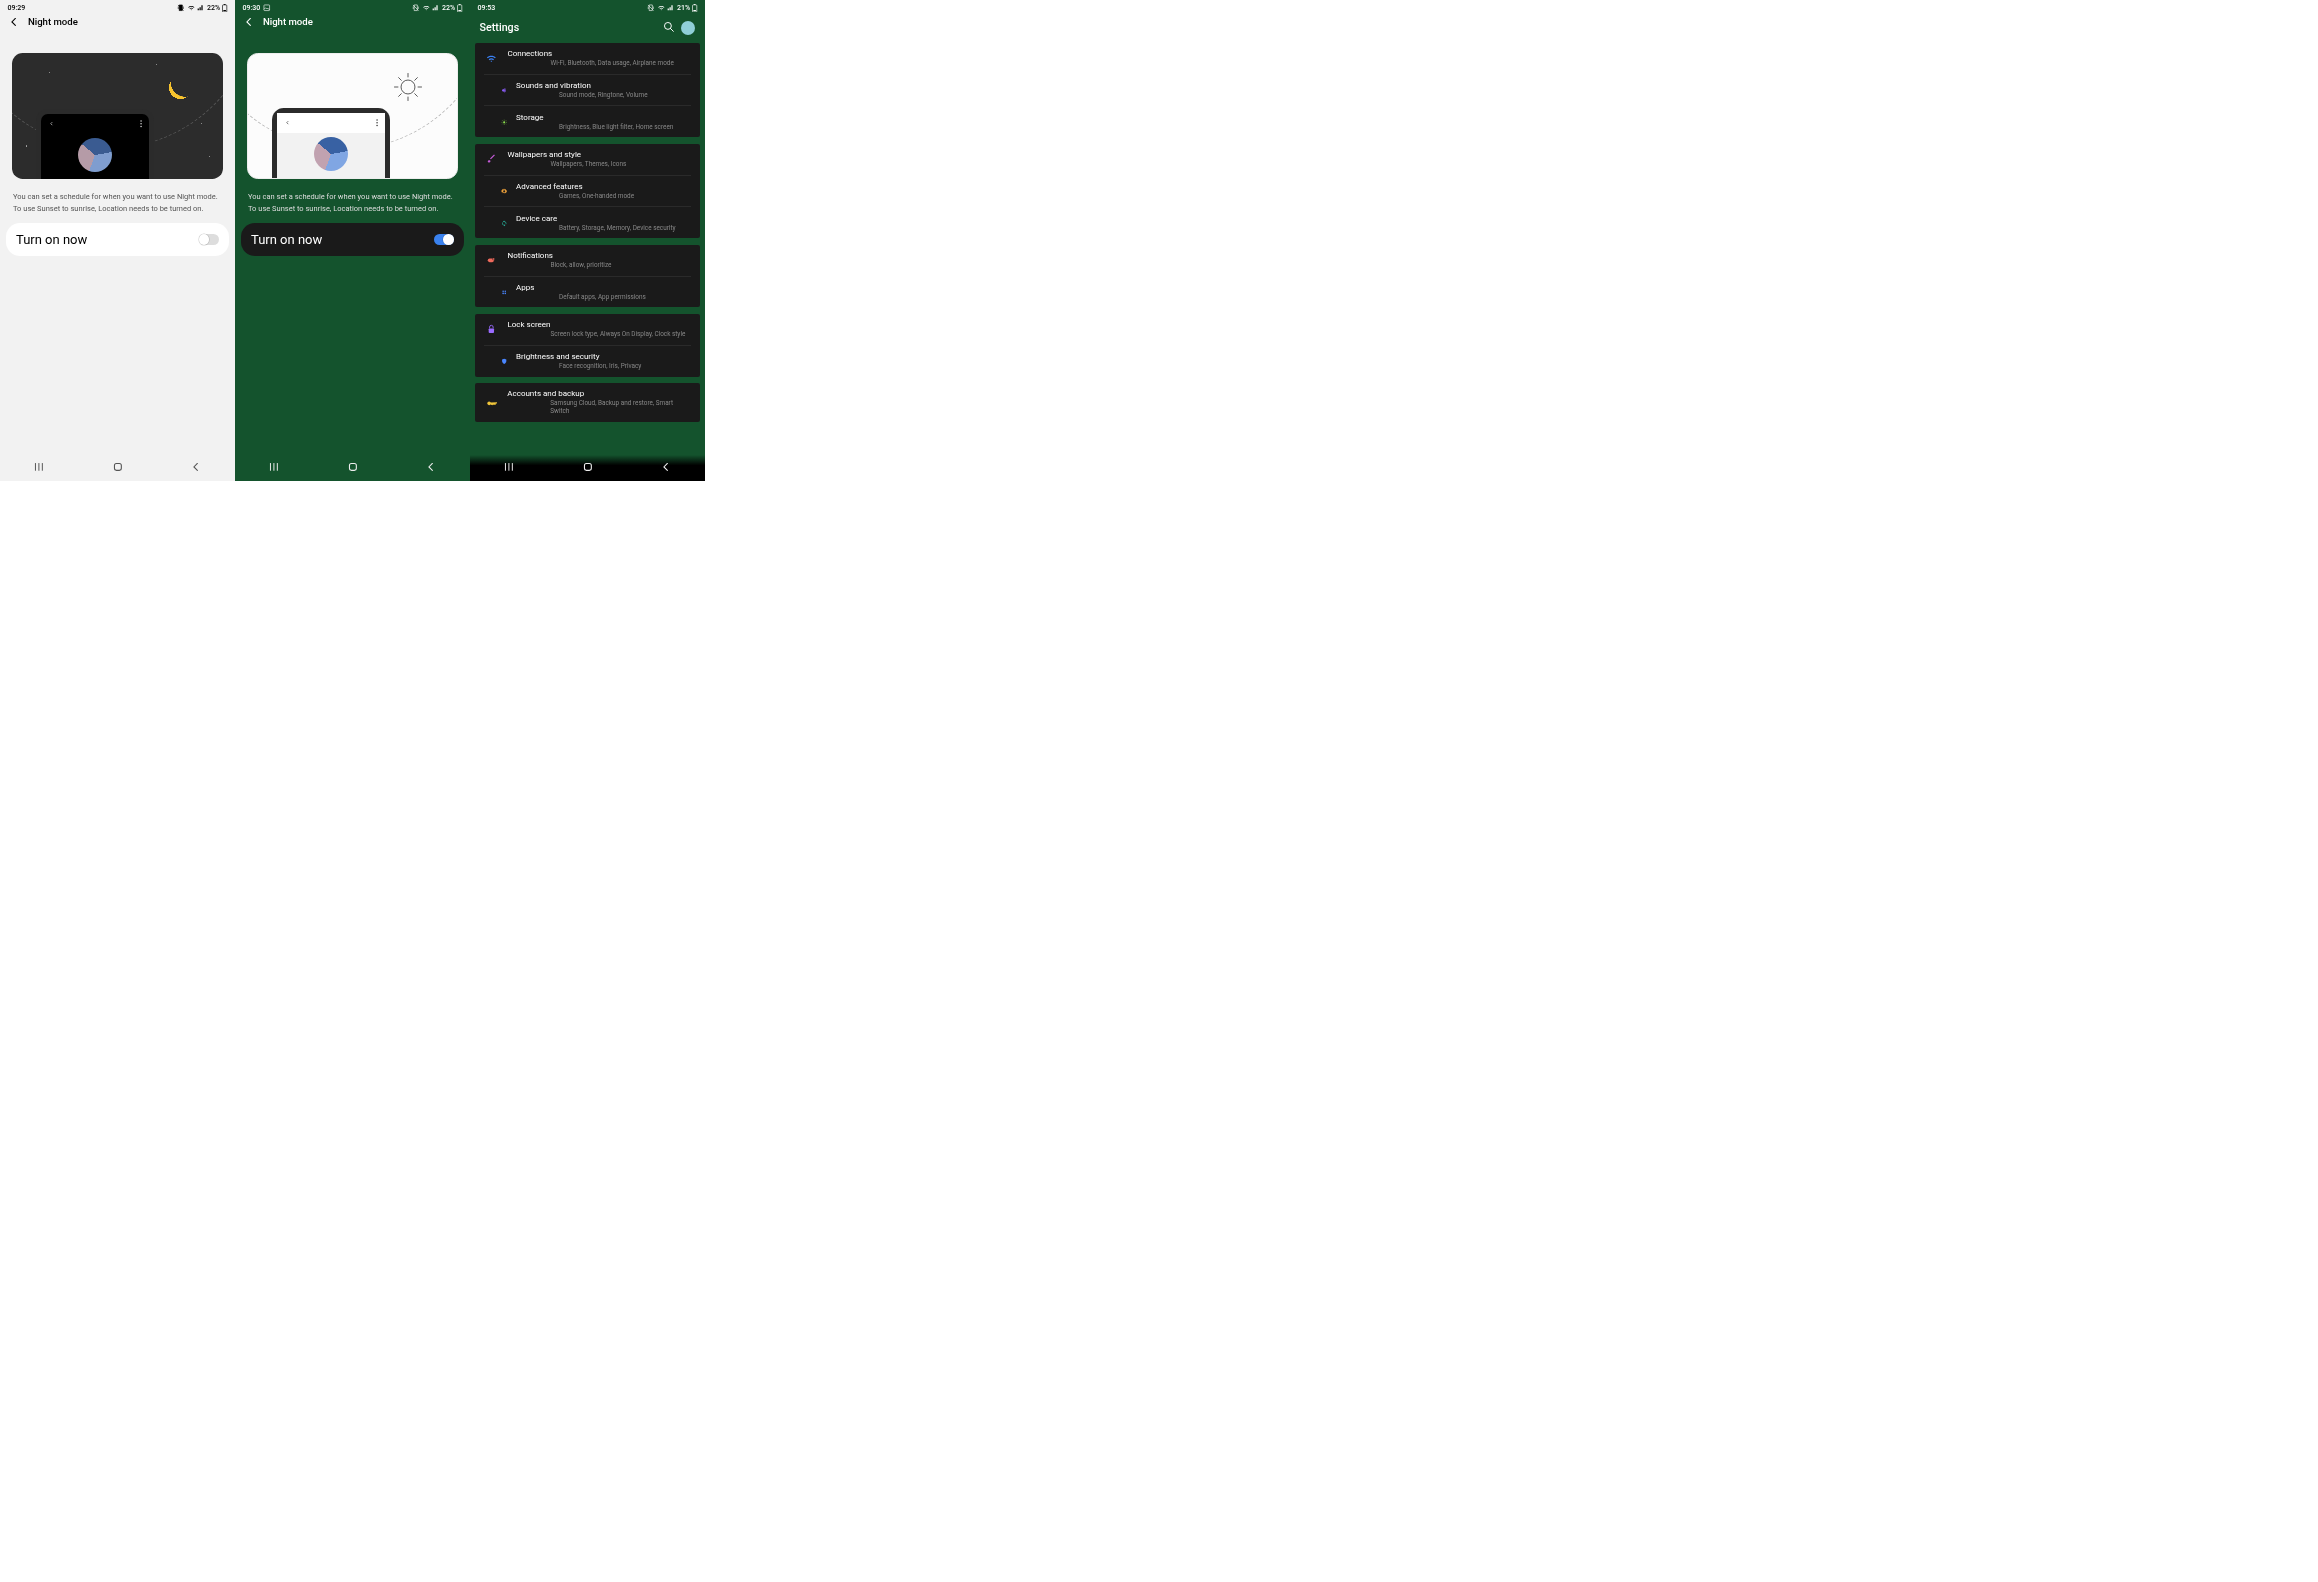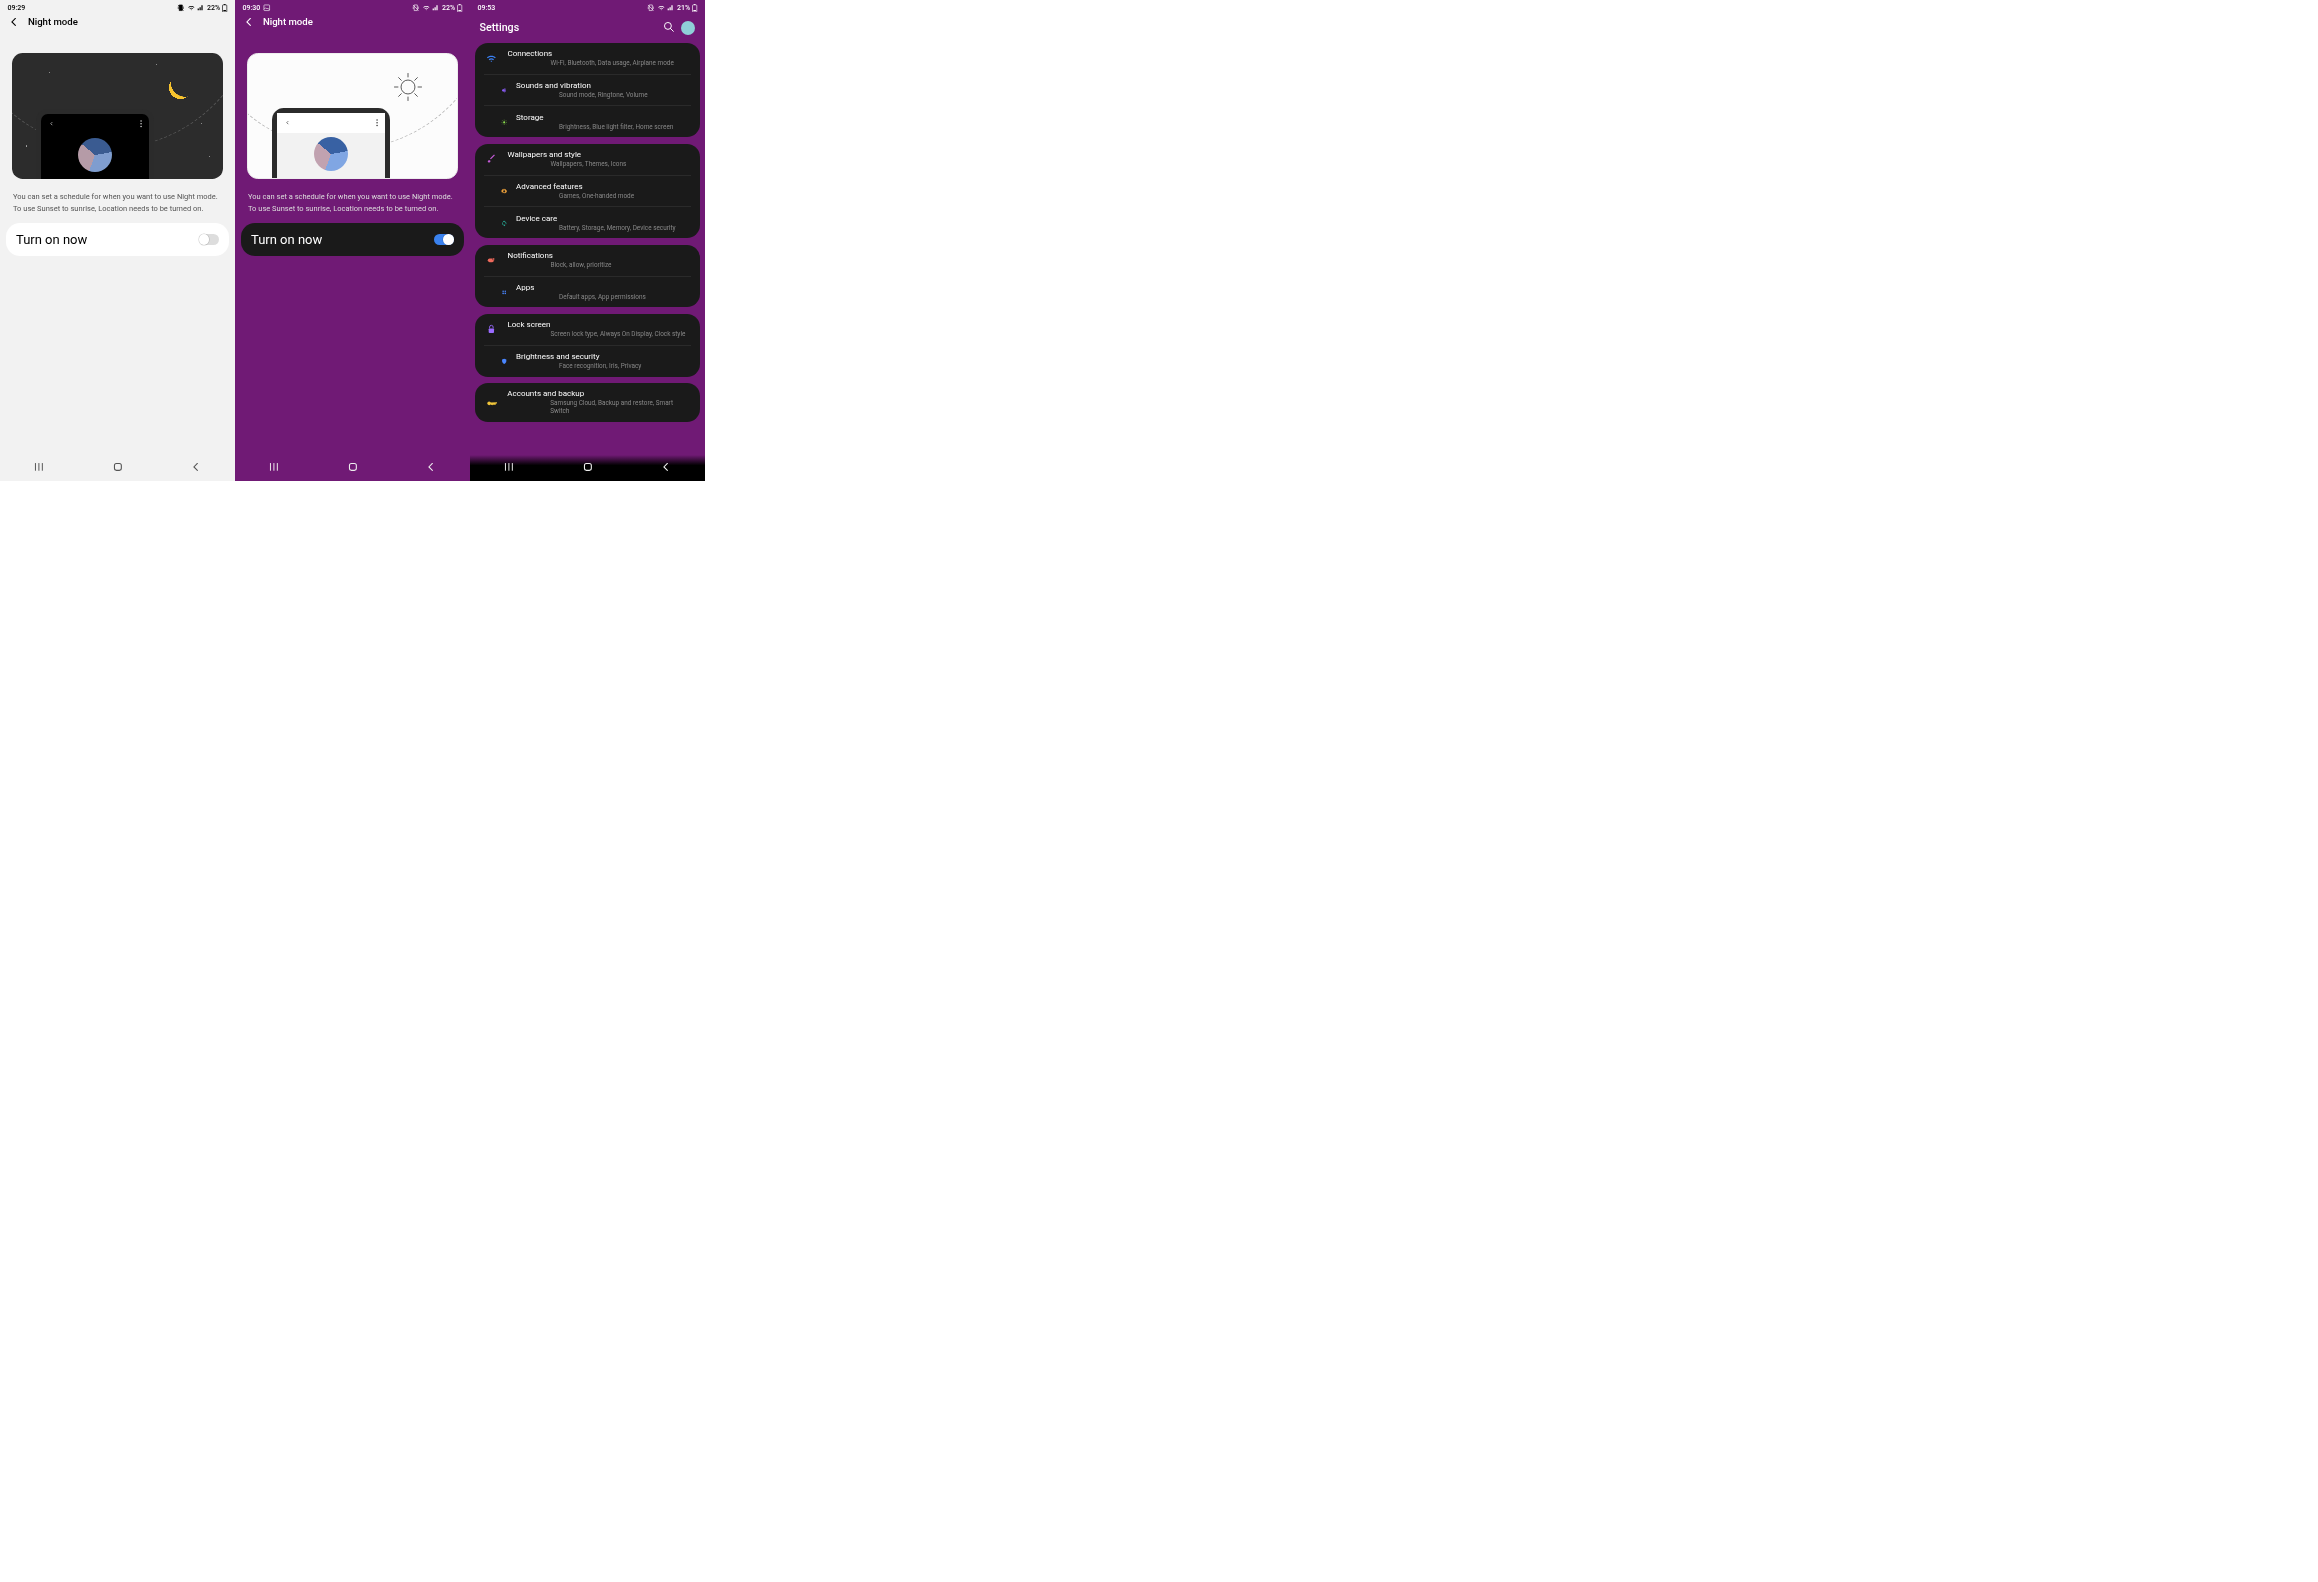--- a/index.html
+++ b/index.html
@@ -6,21 +6,21 @@
   body {
     font-family: -apple-system, "Segoe UI", Roboto, sans-serif;
     background: #fff;
     display: flex;
     width: 705px;
     height: 481px;
     overflow: hidden;
   }
   .panel { width: 235px; height: 481px; display: flex; flex-direction: column; position: relative; }
   .panel.light { background: #f2f2f2; color: #000; }
-  .panel.dark  { background: #701a75;    color: #fff; }
+  .panel.dark  { background: #14532d;    color: #fff; }
 
   
   .status { display: flex; align-items: center; height: 16px; padding: 0 7.5px; font-size: 7px; font-weight: 500; }
   .status .left { display: flex; align-items: center; gap: 3.2px; }
   .status .right { margin-left: auto; display: flex; align-items: center; gap: 2.1px; }
   .status svg { display: block; }
 
   
   .header { display: flex; height: 23.5px; padding: 0 7.5px; gap: 8.6px; }
   .header .title { font-size: 9.6px; font-weight: 500; }
@@ -87,21 +87,21 @@
   .panel.dark  .navbar { color: #eee; }
 
   
   .settings-header {
     display: flex; align-items: center; height: 23.5px; padding: 0 9.6px; gap: 6.4px;
   }
   .settings-header .title { font-size: 10.7px; font-weight: 500; flex: 1; }
   .avatar { width: 14px; height: 14px; border-radius: 50%; background: #8fcfd8; }
 
   .groups { flex: 1; overflow-y: hidden; padding: 3.2px 5.3px 28px; }
-  .group { background: #1a1a1a; border-radius: 13px; margin-bottom: 6.4px; }
+  .group { background: #1a1a1a; border-radius: 2px; margin-bottom: 6.4px; }
   .item { display: flex; align-items: center; padding: 6.4px 8.6px; gap: 8.6px; }
   .item + .item { border-top: 0.5px solid #2a2a2a; margin: 0 8.6px; padding-left: 0; padding-right: 0; }
   .item + .item .icon-slot { margin-left: -8.6px; padding-left: 8.6px; }
   .group .item:not(:first-child) { margin: 0 8.6px; }
   .group .item:not(:first-child) .icon-slot { margin-left: 0; }
   .item .icon-slot { width: 15px; display: flex; justify-content: center; }
   .item .text { display: flex; flex-direction: column; }
   .item .t { font-size: 8px; color: #fff; }
   .item .s { font-size: 6.4px; color: #888; margin-top: 1.1px; padding-left: 43px; }
 

